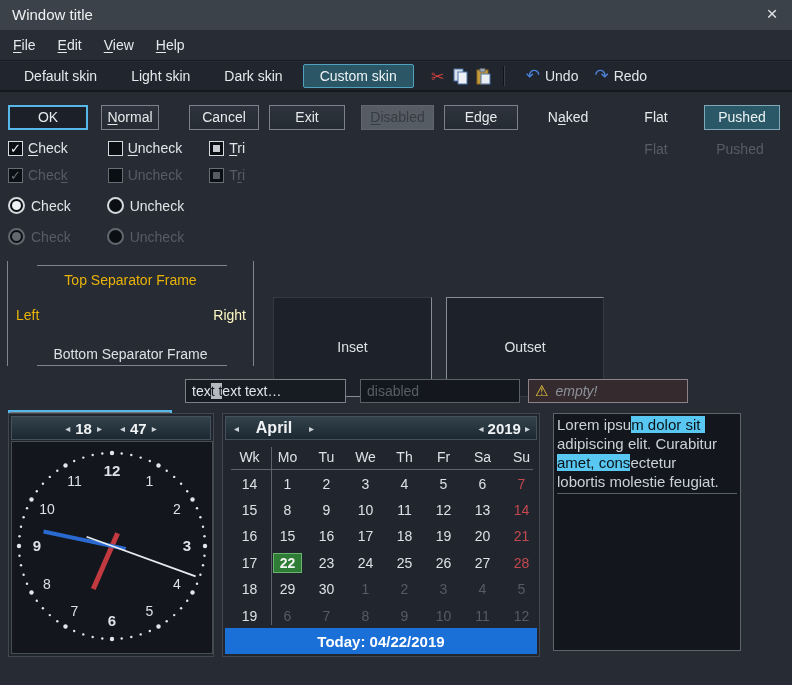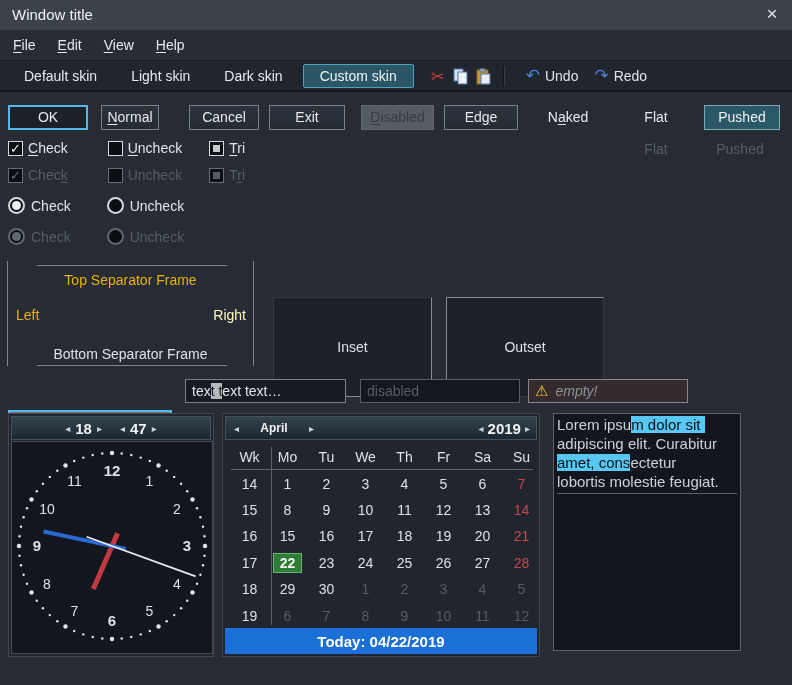--- a/index.html
+++ b/index.html
@@ -88,21 +88,21 @@
   .widget-header{position:absolute;left:2px;top:2px;right:2px;height:24px;box-sizing:border-box;
     background:linear-gradient(180deg,#33424c,#1c2831);border:1px solid #46525b;
     display:flex;align-items:center;justify-content:center;color:#f0f3f5;}
   .spin-arrow,.nav-arrow{font-size:10px;color:#ccd3d8;padding:0 4px;}
   .spin-num{font-weight:bold;font-size:15px;padding:0 1px;}
   .spin-group{display:flex;align-items:center;margin:0 5px;}
   .clock-body{position:absolute;left:2px;top:27px;width:202px;height:213px;box-sizing:border-box;background:#13171d;border:1px solid #454c54;}
   
   .cal-header{justify-content:flex-start;}
   .cal-month-group{display:flex;align-items:center;margin-left:4px;}
-  .cal-month{font-weight:bold;font-size:12px;width:62px;text-align:center;}
+  .cal-month{font-weight:bold;font-size:16px;width:62px;text-align:center;}
   .cal-year-group{display:flex;align-items:center;margin-left:auto;margin-right:2px;}
   .cal-year{font-weight:bold;font-size:15px;}
   .cal-grid{position:absolute;left:8px;top:30px;display:grid;grid-template-columns:37px repeat(7,39px);grid-auto-rows:26.4px;align-items:center;justify-items:center;}
   .cal-grid .hdr{color:#dde1e5;font-size:14px;height:22px;line-height:22px;}
   .cal-day{color:#dde1e5;}
   .cal-day.weekend{color:#c4484e;}
   .cal-day.muted{color:#565c64;}
   .cal-day.selected{background:#2e7c35;border:1px solid #6ab56e;color:#f2f5f2;font-weight:bold;padding:1px 6px;}
   .cal-hsep{position:absolute;left:8px;top:55px;width:302px;height:1px;background:#5d646c;}
   .cal-vsep{position:absolute;left:48px;top:33px;width:1px;height:178px;background:#5d646c;}

